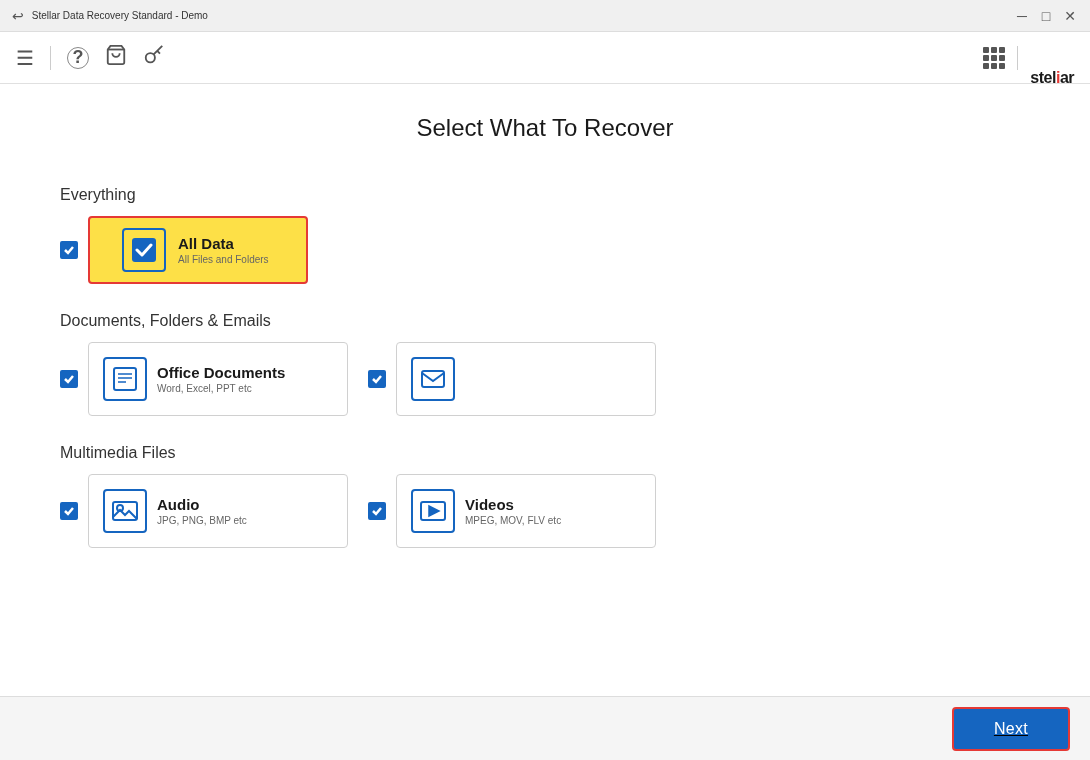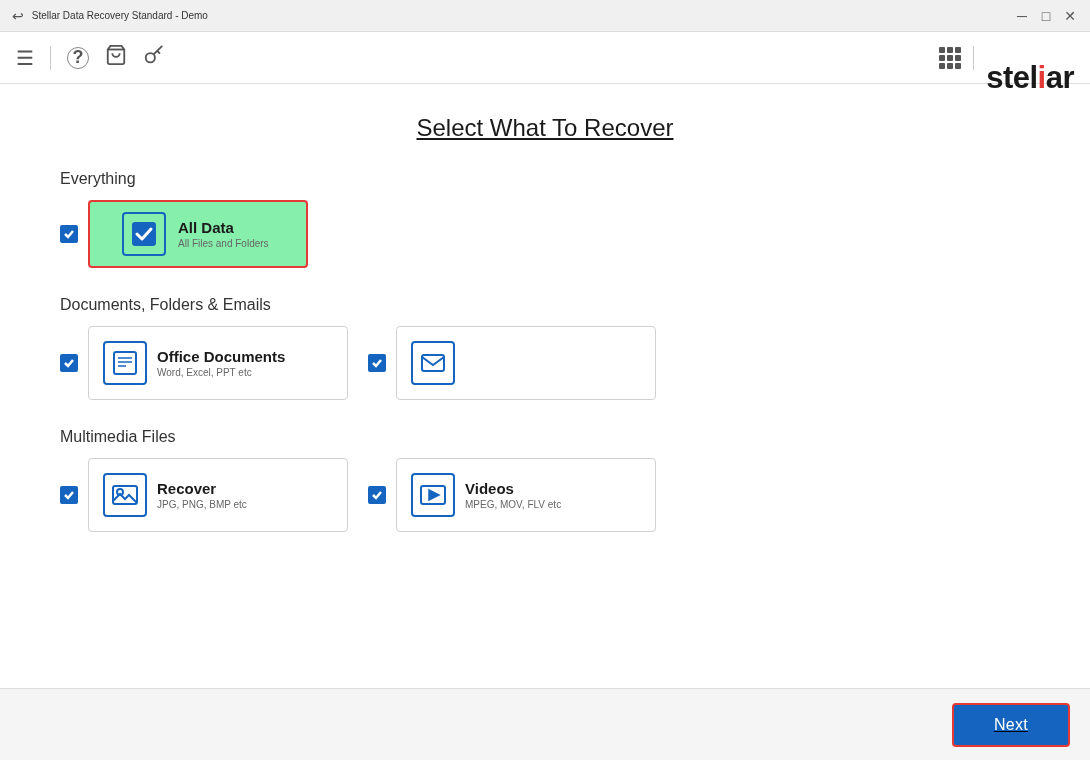--- a/index.html
+++ b/index.html
@@ -76,21 +76,21 @@
       width: 1px;
       height: 24px;
       background: #ccc;
     }
     .toolbar-right {
       display: flex;
       align-items: center;
       gap: 12px;
     }
     .stellar-logo {
-      font-size: 31px;
+      font-size: 16px;
       font-weight: bold;
       color: #1a1a1a;
       letter-spacing: -0.5px;
       margin-top: 41px;
     }
     .stellar-logo span.highlight {
       color: #e53935;
     }
     .grid-icon {
       display: grid;
@@ -109,23 +109,22 @@
     .main-content {
       padding: 30px 60px;
       height: calc(760px - 32px - 52px - 60px);
       overflow: hidden;
     }
 
     .page-title {
       font-size: 24px;
       color: #1a1a1a;
       text-align: center;
-      margin-bottom: 28px;
+      margin-bottom: 44px;
       font-weight: 400;
-      text-decoration: underline;
     }
 
     .section-label {
       font-size: 16px;
       color: #333;
       margin-bottom: 12px;
       font-weight: 400;
     }
 
     
@@ -136,21 +135,21 @@
       padding: 10px 14px;
       border: 1px solid #e0e0e0;
       border-radius: 4px;
       background: #fff;
       min-width: 220px;
       cursor: pointer;
       position: relative;
     }
     .card-item.selected {
       border: 2px solid #e53935;
-      background: #86efac;
+      background: #fde047;
       padding-left: 32px;
     }
     .card-icon-box {
       width: 44px;
       height: 44px;
       border: 2px solid #1565c0;
       border-radius: 4px;
       display: flex;
       align-items: center;
       justify-content: center;
@@ -231,21 +230,21 @@
       background: #fff;
       min-width: 260px;
     }
 
     
     .footer {
       position: absolute;
       bottom: 0;
       left: 0;
       right: 0;
-      height: 72px;
+      height: 64px;
       background: #f5f5f5;
       border-top: 1px solid #ddd;
       display: flex;
       align-items: center;
       justify-content: flex-end;
       padding: 0 20px;
       text-decoration: underline;
     }
 
     .next-btn {
@@ -402,21 +401,21 @@
         </div>
         <div class="item-card">
           <div class="card-icon-box">
             <svg width="28" height="28" viewBox="0 0 28 28" fill="none">
               <rect x="2" y="5" width="24" height="18" rx="2" stroke="#1565c0" stroke-width="2" fill="white"></rect>
               <circle cx="9" cy="11" r="3" stroke="#1565c0" stroke-width="2"></circle>
               <polyline points="2,20 9,13 14,18 18,14 26,22" stroke="#1565c0" stroke-width="2" fill="none"></polyline>
             </svg>
           </div>
           <div class="card-text-block">
-            <span class="card-title">Recover</span>
+            <span class="card-title">Audio</span>
             <span class="card-subtitle">JPG, PNG, BMP etc</span>
           </div>
         </div>
       </div>
 
 
       <div class="category-item">
         <div class="checkbox-outer">
           <svg viewBox="0 0 12 12">
               <polyline points="2,6 5,9 10,3"></polyline>

